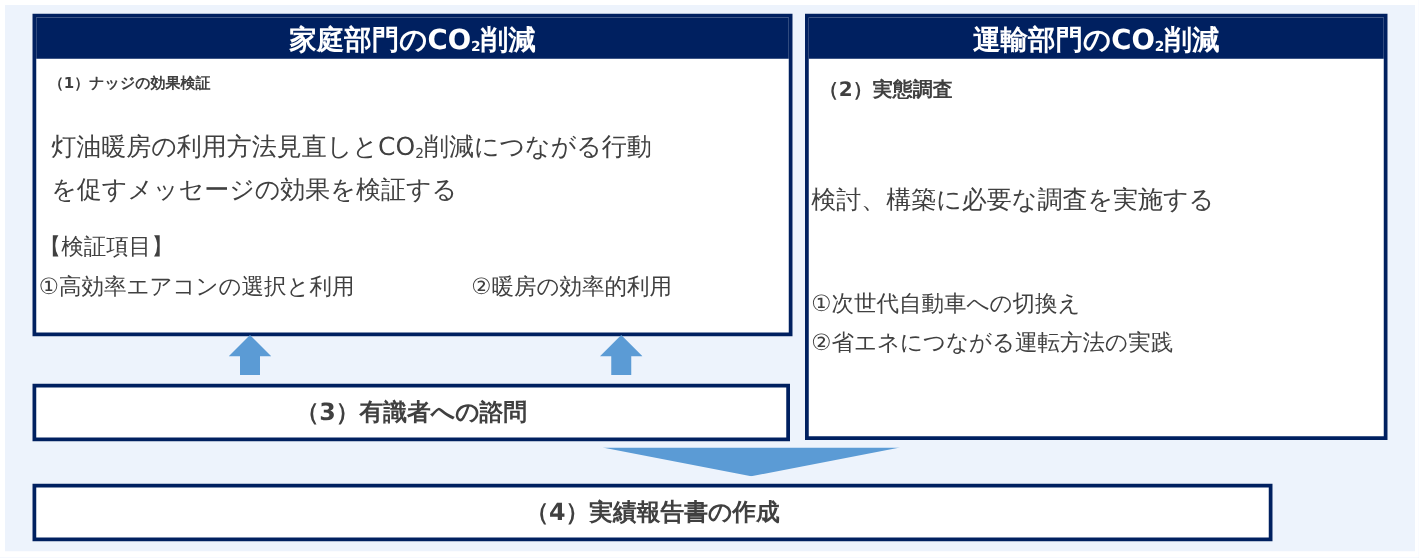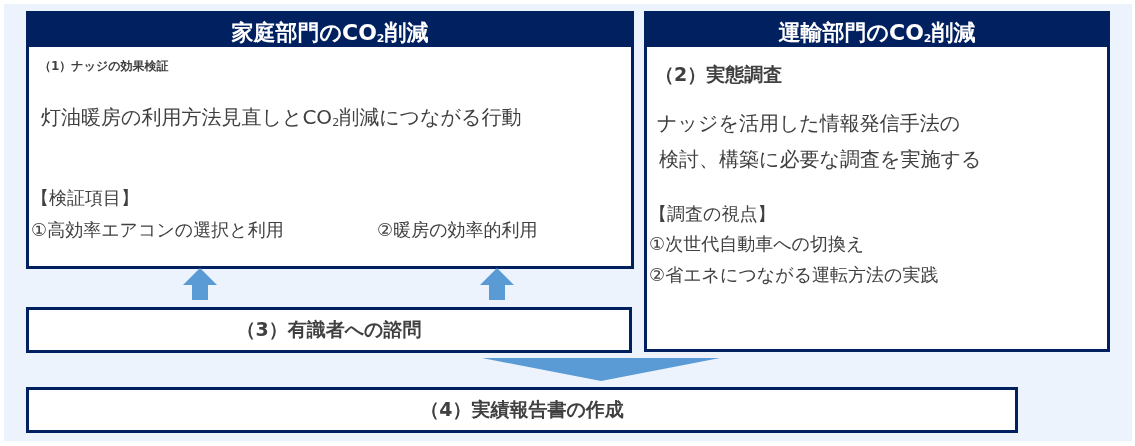--- a/index.html
+++ b/index.html
@@ -30,33 +30,32 @@
 <div class="panel"></div>
 
 <div class="box" style="left:26px; top:11px; width:608px; height:258px;">
   <div class="box-header">
     <span>家庭部門のCO</span><span class="sub">2</span><span>削減</span>
   </div>
   <div class="sec-title" style="left:10px; top:44px;">（1）ナッジの効果検証</div>
   <div class="txt" style="left:12px; top:86px;">
     <span>灯油暖房の利用方法見直しとCO</span><span class="sub">2</span><span>削減につながる行動</span>
   </div>
+  <div class="txt" style="left:12px; top:120px;">を促すメッセージの効果を検証する</div>
   <div class="txt-sm" style="left:2px; top:168px;">【検証項目】</div>
   <div class="txt-sm" style="left:348px; top:200px;">②暖房の効率的利用</div>
   <div class="txt-sm" style="left:2px; top:200px;">①高効率エアコンの選択と利用</div>
 </div>
 
 <div class="box" style="left:644px; top:11px; width:466px; height:341px;">
   <div class="box-header">
     <span>運輸部門のCO</span><span class="sub">2</span><span>削減</span>
   </div>
-  <div class="sec-title" style="left:8px; top:48px; font-size:19px;">（2）実態調査</div>
-  <div class="txt" style="left:10px; top:92px;">ナッジを活用した情報発信手法の</div>
-  <div class="txt" style="left:12px; top:128px;">検討、構築に必要な調査を実施する</div>
-  <div class="txt-sm" style="left:2px; top:184px;">【調査の視点】</div>
+  <div class="sec-title" style="left:8px; top:48px; font-size:16px;">（2）実態調査</div>
+  <div class="txt" style="left:2px; top:128px;">検討、構築に必要な調査を実施する</div>
   <div class="txt-sm" style="left:2px; top:214px;">①次世代自動車への切換え</div>
   <div class="txt-sm" style="left:2px; top:245px;">②省エネにつながる運転方法の実践</div>
 </div>
 
 <svg class="arrow-up" style="left:183px; top:268px;" viewBox="0 0 34 32">
   <polygon points="17,0 34,17 25,17 25,32 9,32 9,17 0,17" fill="#5b9bd5"></polygon>
 </svg>
 <svg class="arrow-up" style="left:480px; top:268px;" viewBox="0 0 34 32">
   <polygon points="17,0 34,17 25,17 25,32 9,32 9,17 0,17" fill="#5b9bd5"></polygon>
 </svg>

